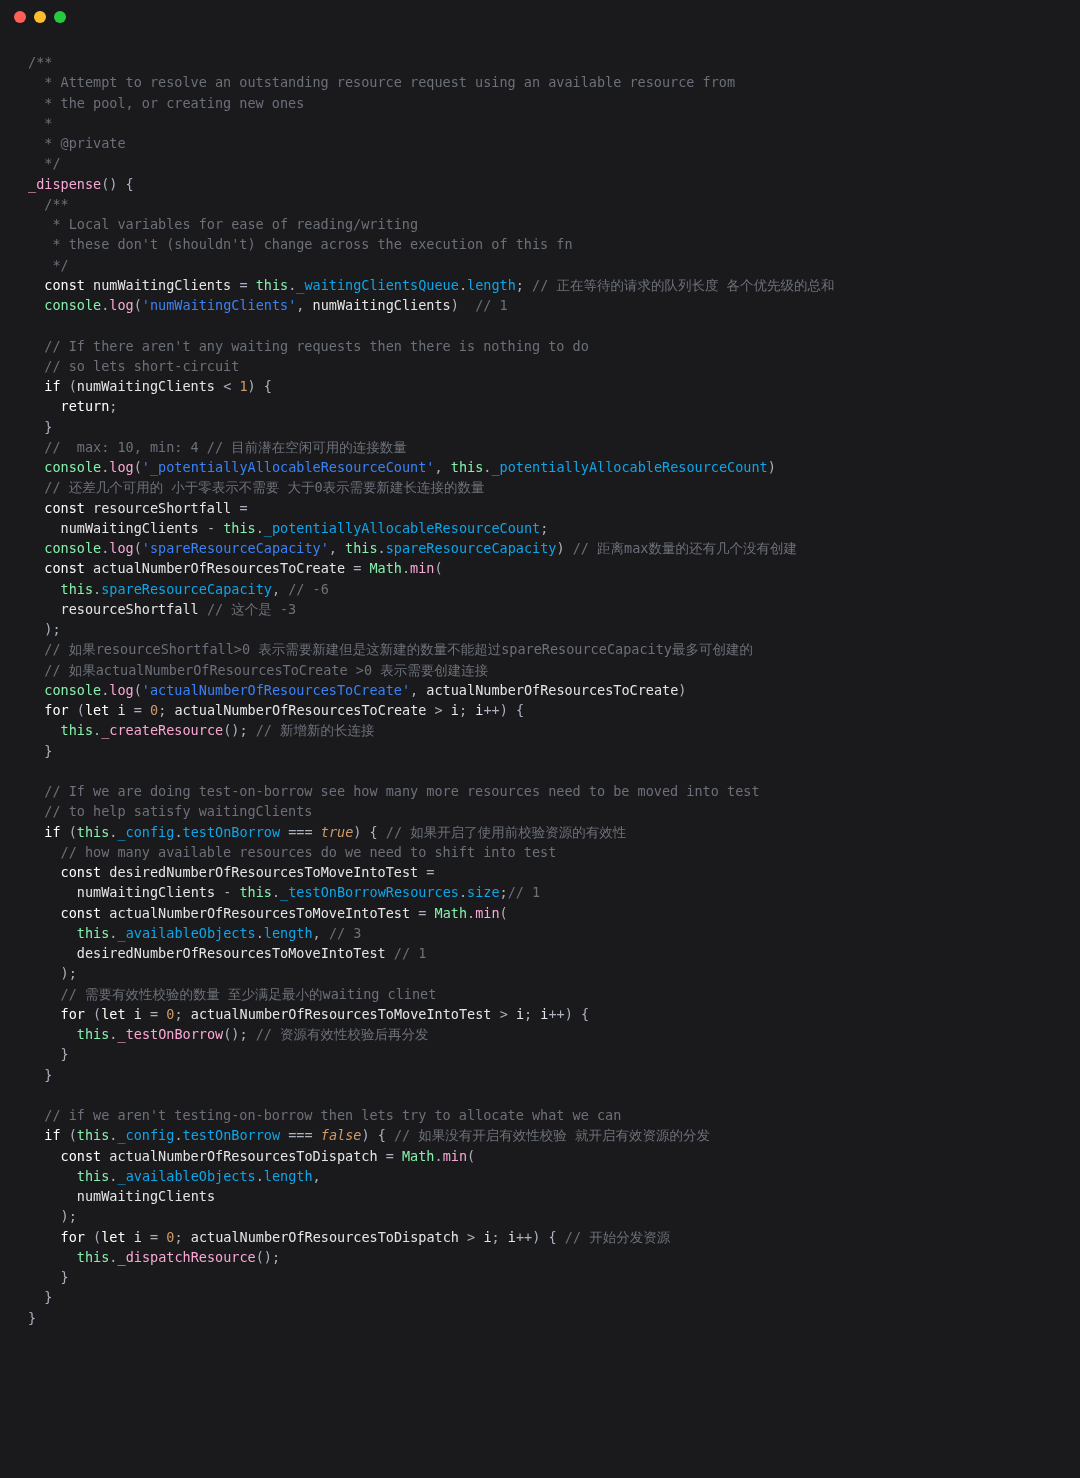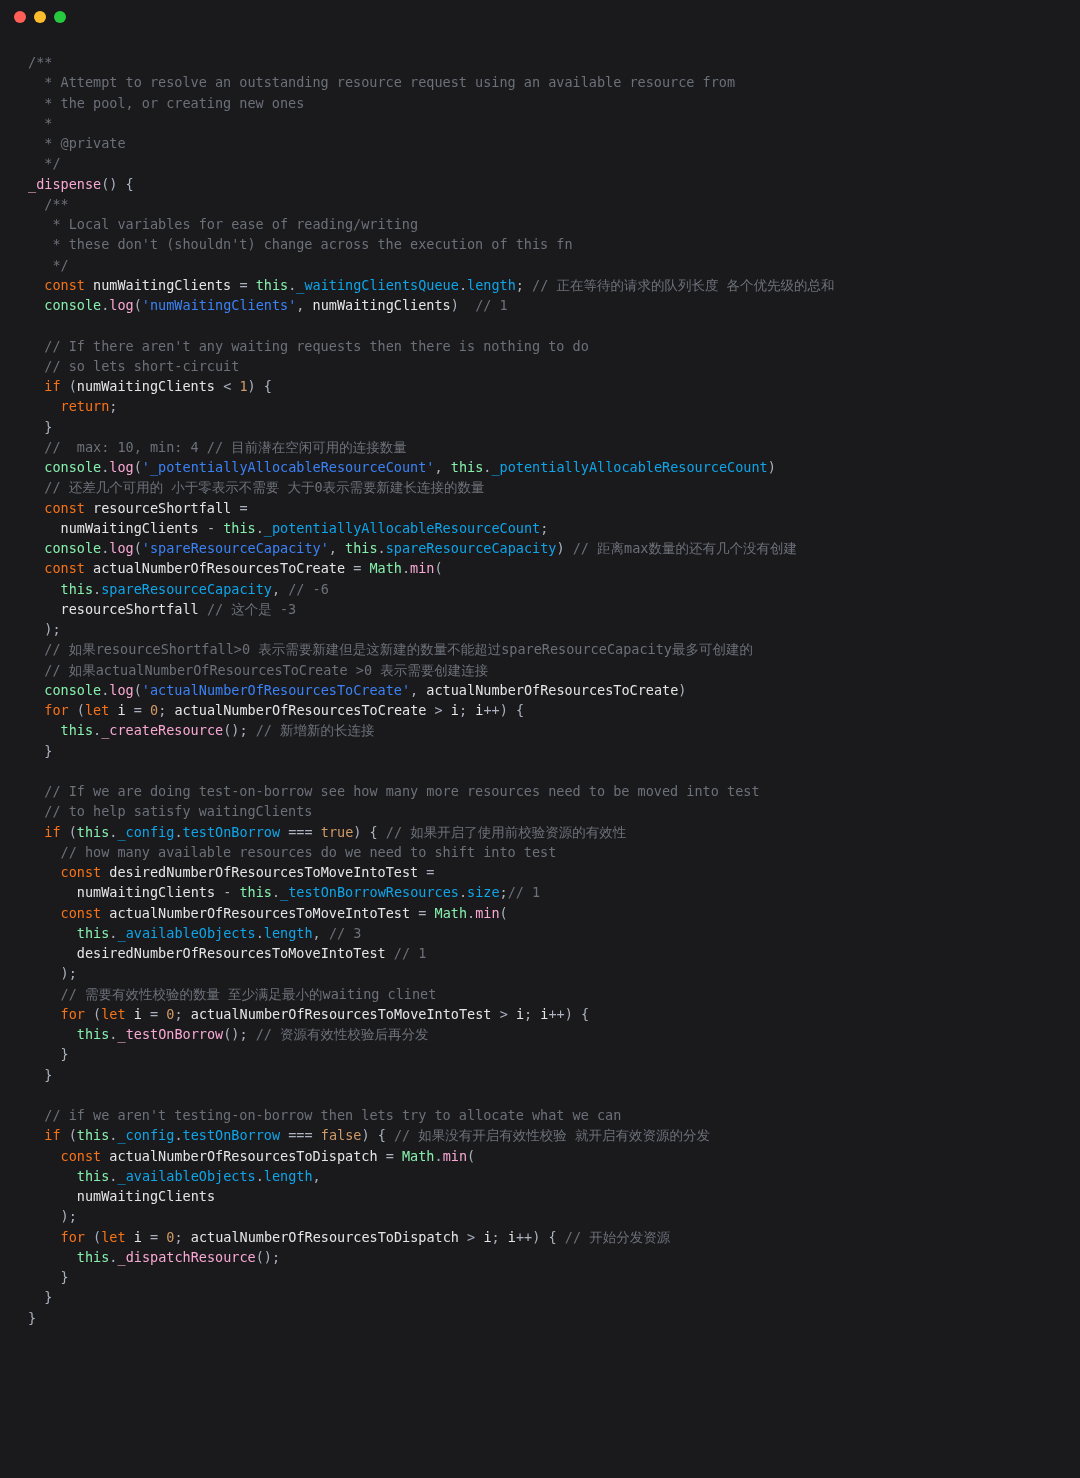--- a/index.html
+++ b/index.html
@@ -26,28 +26,28 @@
   }
   .tl-close { background: #ff5f56; }
   .tl-min   { background: #ffbd2e; }
   .tl-max   { background: #27c93f; }
   .editor {
     padding: 18px 28px 18px 28px;
     white-space: pre;
     overflow: hidden;
   }
   .cm { color: #6c7079; font-style: normal; }
-  .kw { color: #f97316; }
+  .kw { color: #ffffff; }
   .fn { color: #f9a8d4; }
   .id { color: #e5e5e5; }
   .th { color: #86efac; }
   .prop{ color: #0ea5e9; }
   .str{ color: #3b82f6; }
   .num{ color: #d19a66; }
-  .bool{ color: #d19a66; }
+  .bool{ color: #d19a66; font-style: italic; }
   .pun{ color: #abb2bf; }
   .code-line { display: block; min-height: 1.5em; }
 </style>
 </head>
 <body>
 
 <div class="titlebar">
   <div class="tl-btn tl-close"></div>
   <div class="tl-btn tl-min"></div>
   <div class="tl-btn tl-max"></div>

